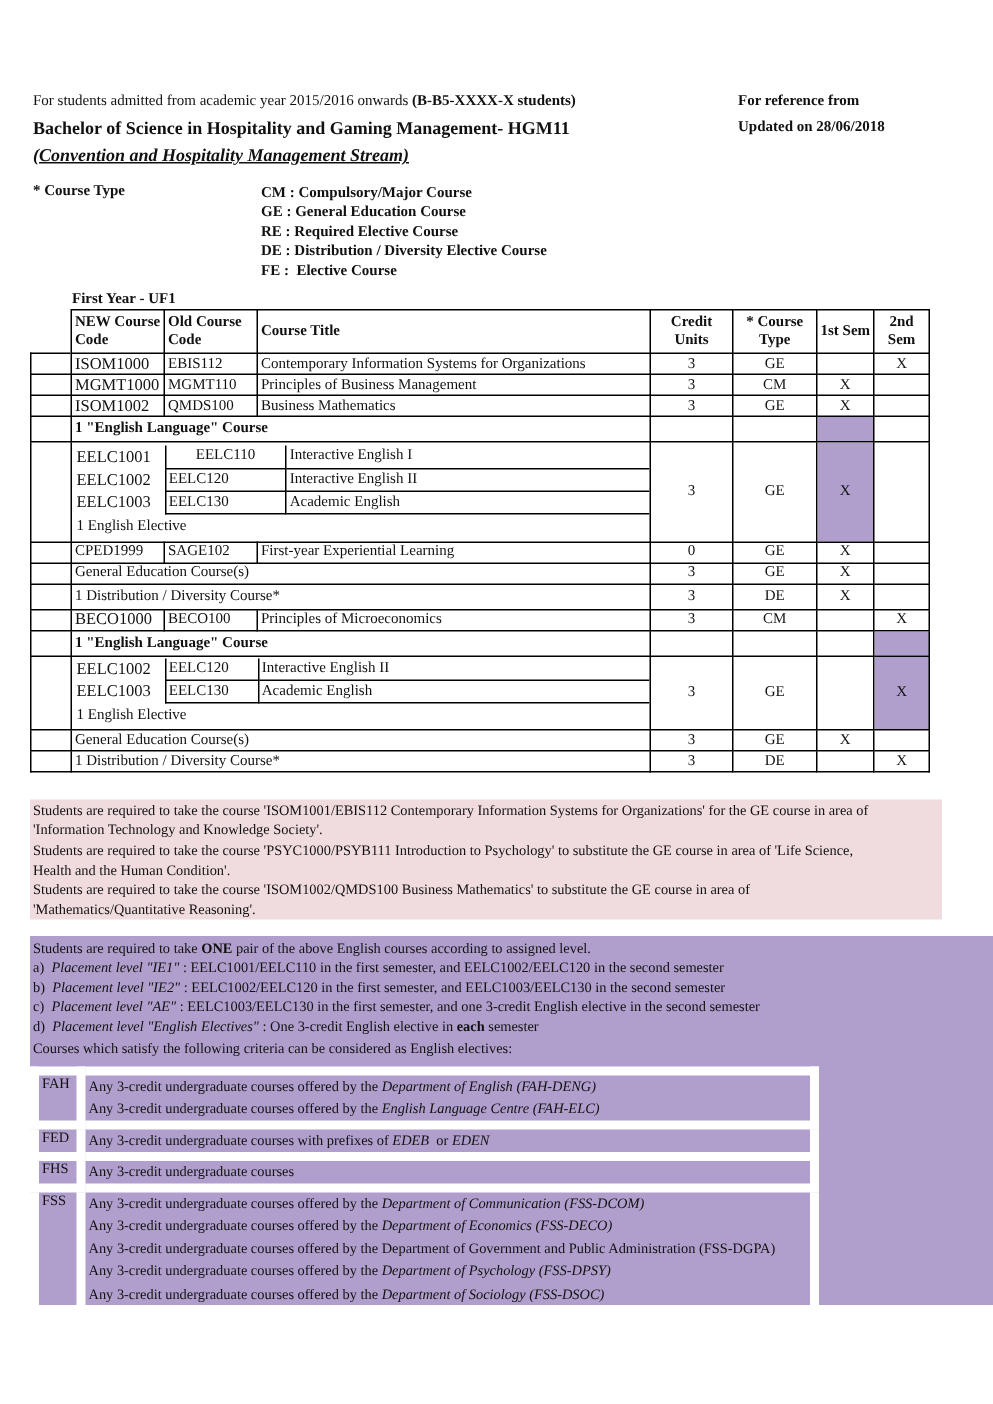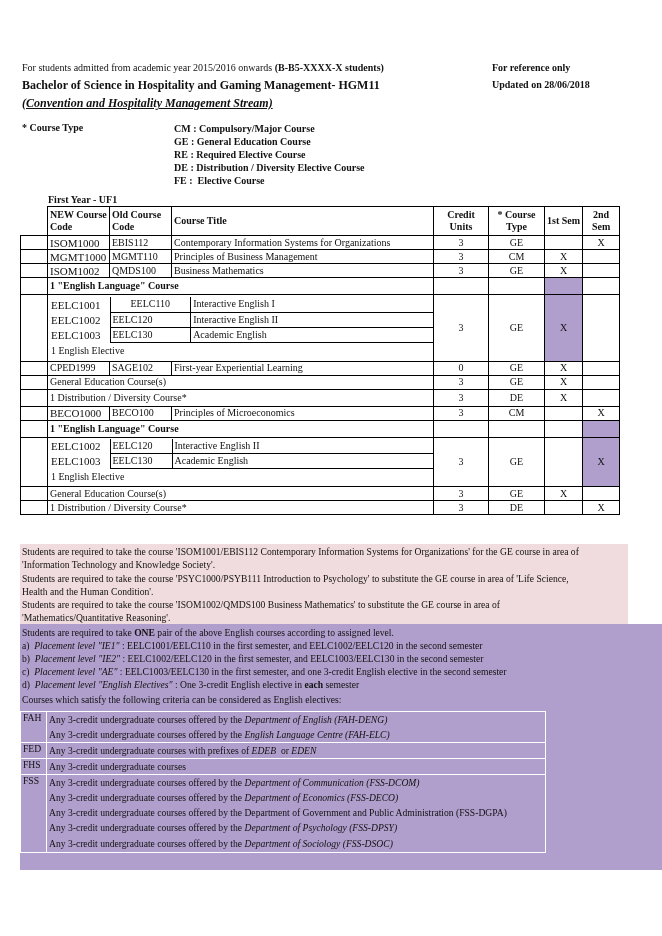--- a/index.html
+++ b/index.html
@@ -20,40 +20,40 @@
   table.course td.c { text-align:center; }
   table.course td.nob { border:none; }
   table.course tr.hdr td { height:28px; font-weight:bold; line-height:12px; }
   table.course tr.hdr td.nob { border:none; border-right:1px solid #000; }
   table.course .big { font-size:11px; }
   .purple { background:#b09fcc; }
   .inner { border-collapse:collapse; width:100%; }
   table.course tr.thick td { border-top:2px solid #000; }
 
   
-  .note-pink { position:absolute; left:20px; top:544px; width:608px; height:80px;
+  .note-pink { position:absolute; left:20px; top:533px; width:608px; height:80px;
                background:#f0dcde; font-size:9.6px; line-height:13.3px; padding:1px 2px; box-sizing:border-box; }
   .note-purple { position:absolute; left:20px; top:624px; width:652px; height:246px;
                  background:#b09fcc; font-size:9.6px; box-sizing:border-box; padding:2px 2px; }
   .note-purple .line { height:13px; line-height:13px; white-space:nowrap; }
   table.elec { position:absolute; left:0px; top:87px; width:526px; border-collapse:collapse;
                font-size:9.6px; }
-  table.elec td { border:1px solid #ffffff; padding:0 2px; vertical-align:top; }
+  table.elec td { border:6px solid #ffffff; padding:0 2px; vertical-align:top; }
   table.elec td.fac { width:21px; }
   table.elec .ln { height:15px; line-height:15px; white-space:nowrap; }
 </style>
 </head>
 <body>
 
 <div class="abs t10" style="left:22px;top:62px;">
   <span>For students admitted from academic year 2015/2016 onwards </span><span class="b">(B-B5-XXXX-X students)</span>
 </div>
 <div class="abs t11 b" style="left:22px;top:78px;">Bachelor of Science in Hospitality and Gaming Management- HGM11</div>
 <div class="abs t11 b i u" style="left:22px;top:96px;">(Convention and Hospitality Management Stream)</div>
-<div class="abs t10 b" style="left:492px;top:62px;">For reference only</div>
+<div class="abs t10 b" style="left:492px;top:62px;">For reference from</div>
 <div class="abs t10 b" style="left:492px;top:79px;">Updated on 28/06/2018</div>
 
 <div class="abs t10 b" style="left:22px;top:122px;">* Course Type</div>
 <div class="abs t10 b" style="left:174px;top:122px;line-height:13px;">
   <div>CM : Compulsory/Major Course</div>
   <div>GE : General Education Course</div>
   <div>RE : Required Elective Course</div>
   <div>DE : Distribution / Diversity Elective Course</div>
   <div style="white-space:pre;">FE :  Elective Course</div>
 </div>

